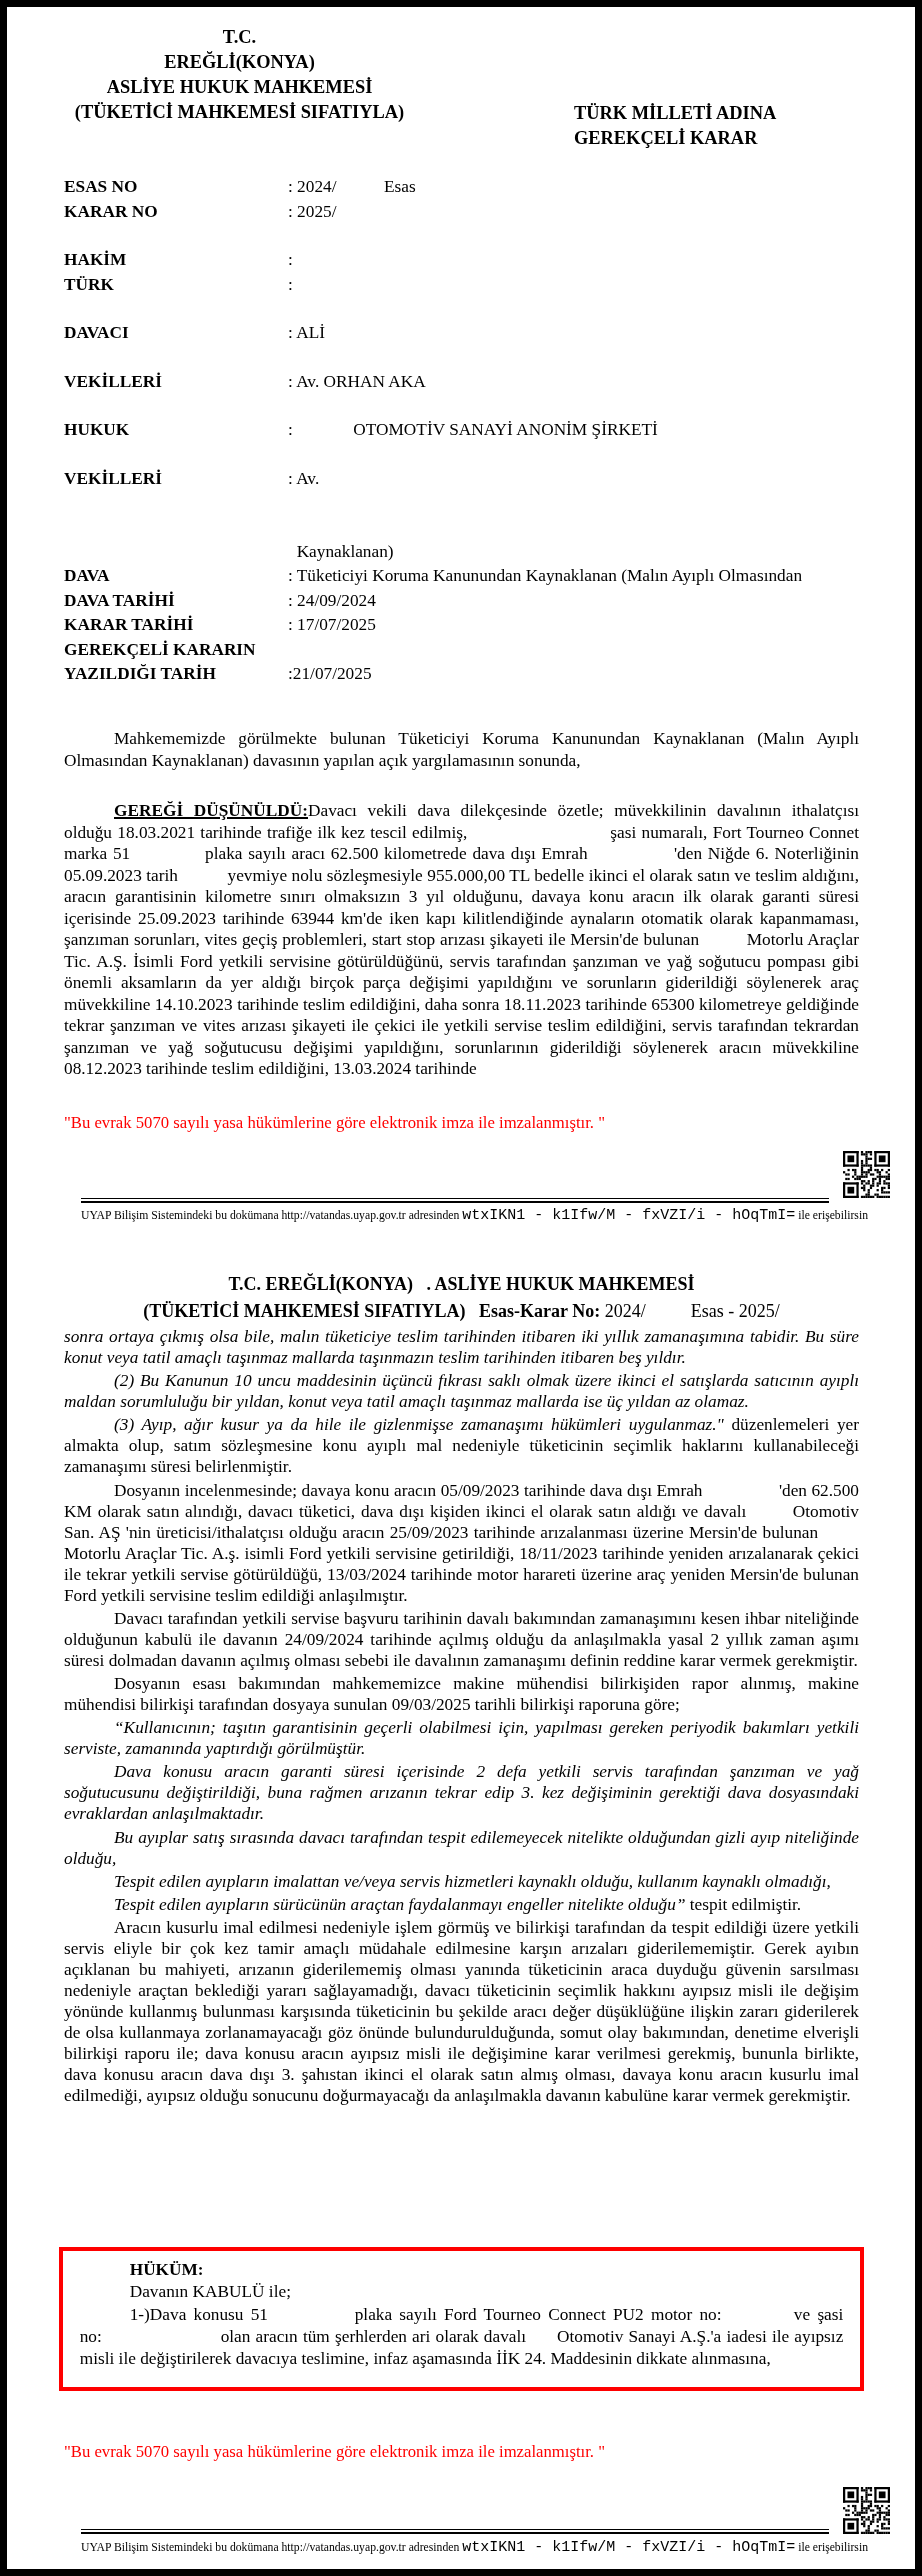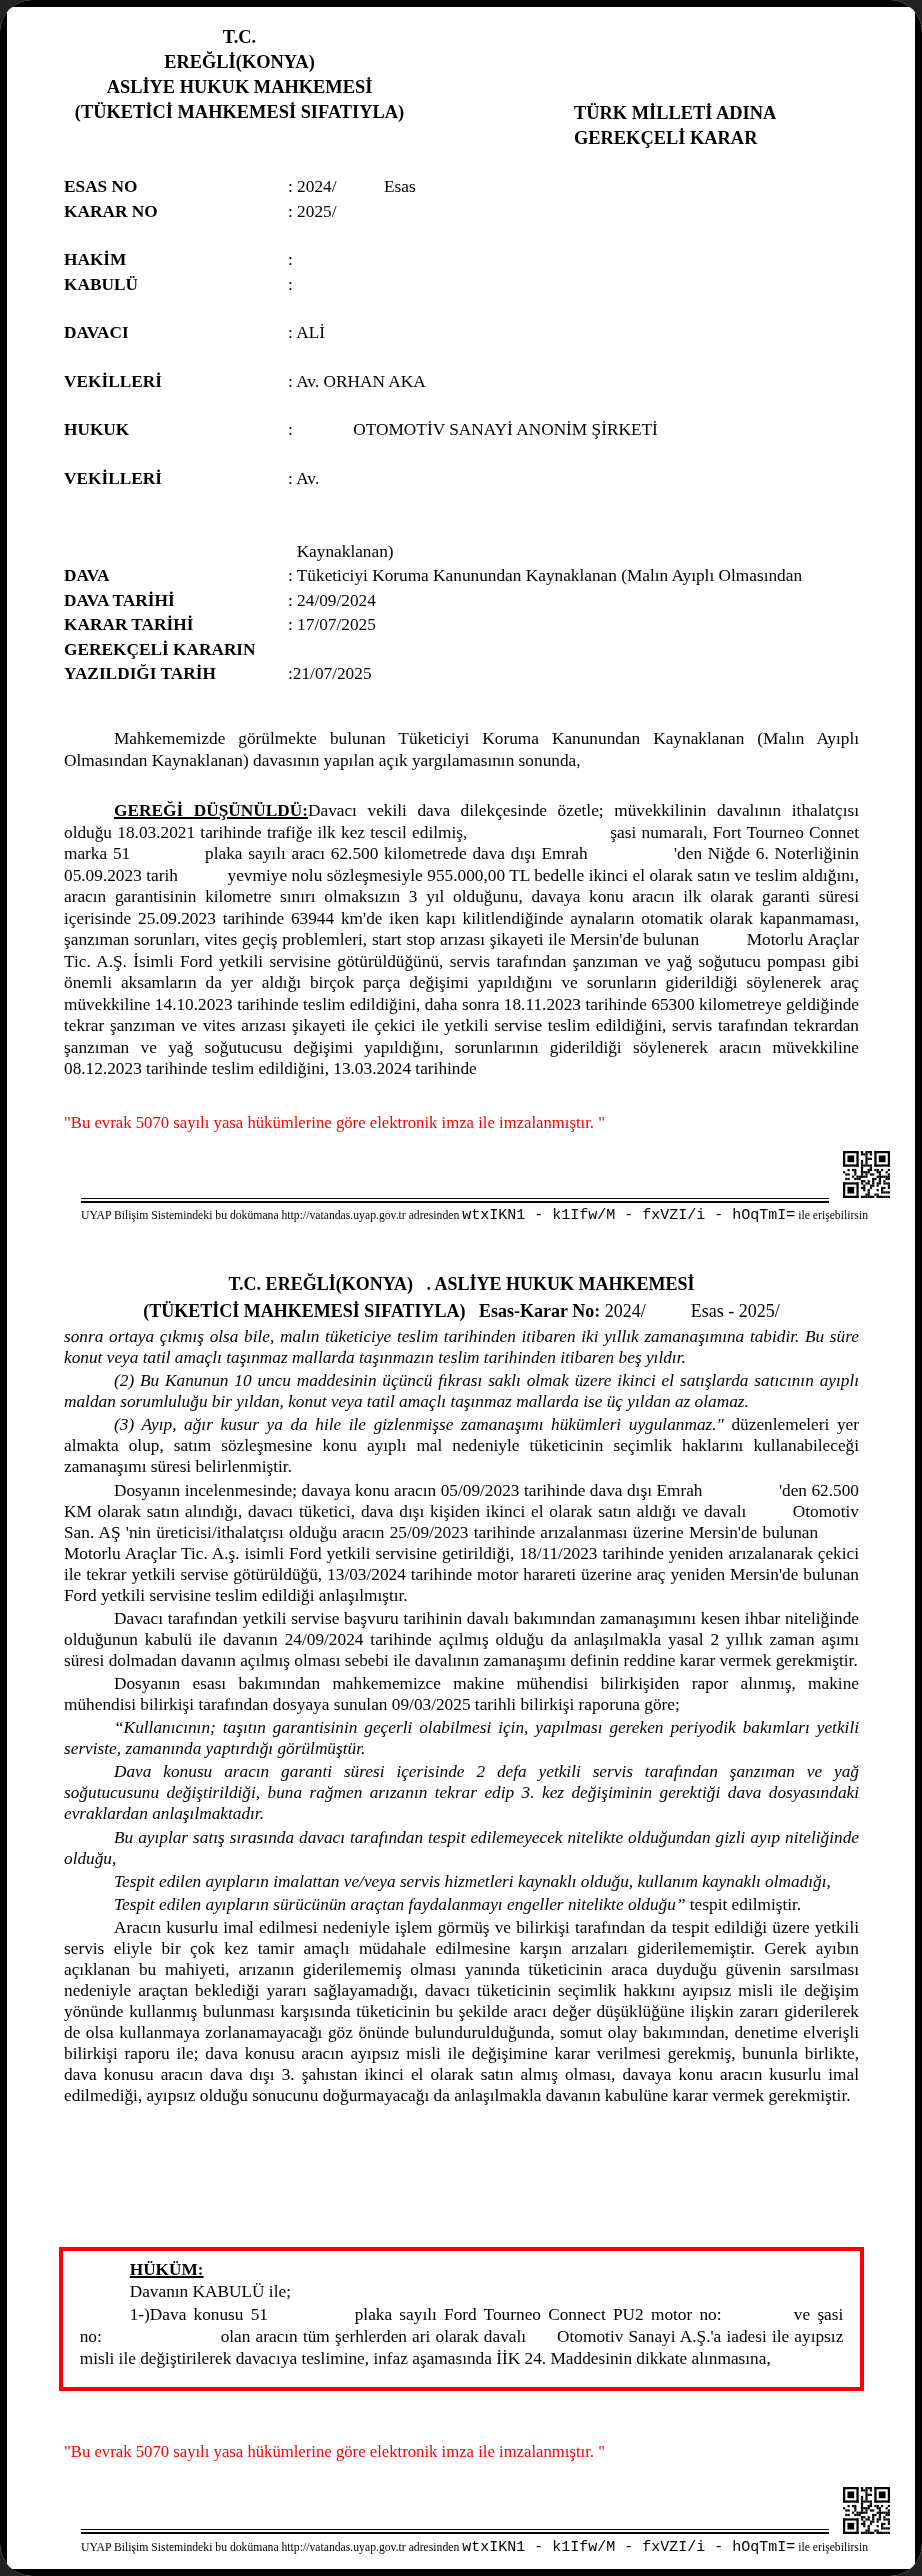--- a/index.html
+++ b/index.html
@@ -3,21 +3,20 @@
 <meta charset="utf-8">
 <style>
   html,body{margin:0;padding:0;background:#222;}
   .page{
     position:relative;
     width:922px;height:2576px;
     background:#ffffff;
     font-family:"Liberation Serif","DejaVu Serif",serif;
     color:#000;
     overflow:hidden;
-    border-radius:32px;
   }
   .frame{position:absolute;inset:0;border:7.8px solid #000;pointer-events:none;z-index:9;}
 
   
   .hdr-left{position:absolute;top:24.5px;left:61px;width:357px;text-align:center;
     font-weight:bold;font-size:18.4px;line-height:25px;}
   .hdr-right{position:absolute;top:101px;left:574px;width:256px;text-align:left;
     font-weight:bold;font-size:18.4px;line-height:24.5px;}
 
   
@@ -57,21 +56,21 @@
     line-height:21px;text-align:justify;height:920px;overflow:hidden;}
   .body2 p{margin:0 0 2.2px 0;text-indent:50px;}
   .body2 p.noind{text-indent:0;}
   .it{font-style:italic;}
 
   
   .hukum{position:absolute;top:2247px;left:59px;width:805px;box-sizing:border-box;
     border:4.5px solid #ff0000;background:#fff;padding:7.8px 16.7px 16.7px 16.7px;
     font-size:17.3px;line-height:22px;}
   .hukum .title{text-indent:50px;font-weight:bold;}
-  .hukum .title span{text-decoration:underline;text-decoration-thickness:1.7px;}
+  .hukum .title span{text-decoration-thickness:1.7px;}
   .hukum .kabul{text-indent:50px;}
   .hukum .item{text-align:justify;text-indent:50px;margin-top:1.1px;}
 </style>
 </head>
 <body>
 
 <div class="page">
   <div class="frame"></div>
 
   <div class="hdr-left">
@@ -94,21 +93,21 @@
     <div class="row">
       <div class="lbl">KARAR NO</div>
       <div class="val">: 2025/</div>
     </div>
     <div class="sp"></div>
     <div class="row">
       <div class="lbl">HAKİM</div>
       <div class="val">:</div>
     </div>
     <div class="row">
-      <div class="lbl">KABULÜ</div>
+      <div class="lbl">TÜRK</div>
       <div class="val">:</div>
     </div>
     <div class="sp"></div>
     <div class="row">
       <div class="lbl">DAVACI</div>
       <div class="val">: ALİ</div>
     </div>
     <div class="sp"></div>
     <div class="row">
       <div class="lbl">VEKİLLERİ</div>

